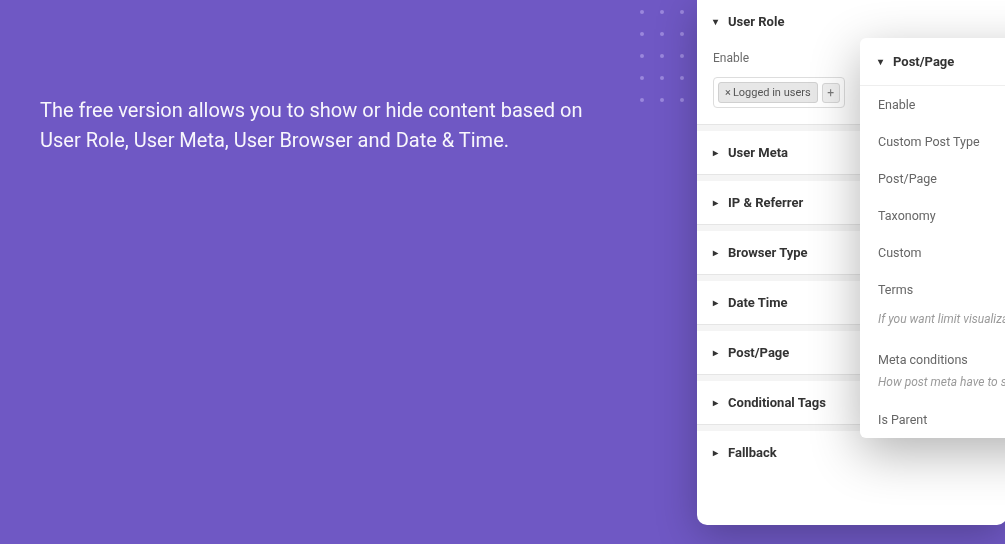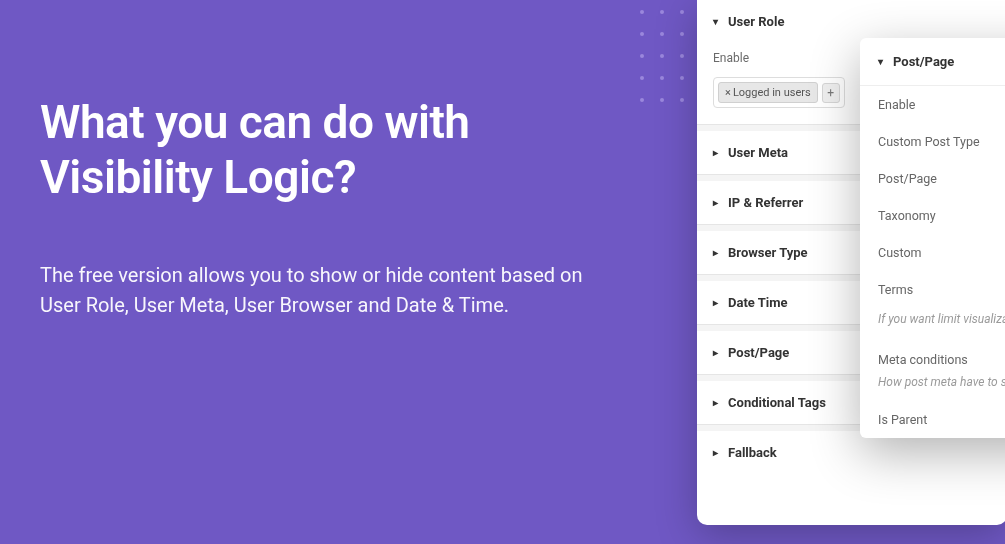--- a/index.html
+++ b/index.html
@@ -167,21 +167,20 @@
       padding: 14px 18px 4px;
       font-size: 12.5px;
       color: #666;
     }
     .spacer-back { height: 6px; background:#f4f4f4; }
   </style>
 </head>
 <body>
 
 <div class="content-left">
-  <h1 class="headline">What you can do with Visibility Logic?</h1>
   <p class="subtext">The free version allows you to show or hide content based on User Role, User Meta, User Browser and Date &amp; Time.</p>
 </div>
 
 <div class="dots">
   <div class="dot"></div>
     <div class="dot"></div>
     <div class="dot"></div>
   <div class="dot"></div>
     <div class="dot"></div>
     <div class="dot"></div>

